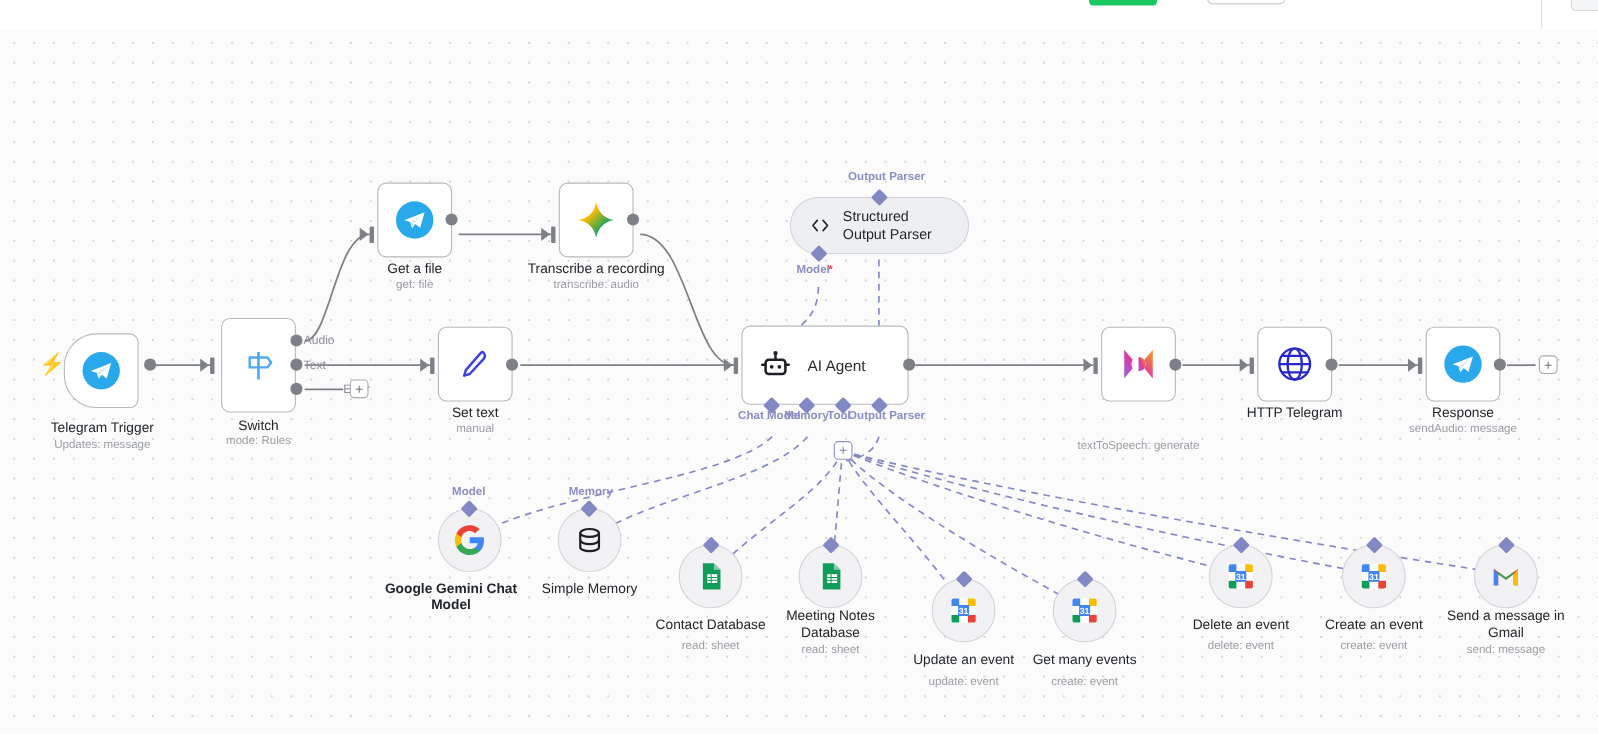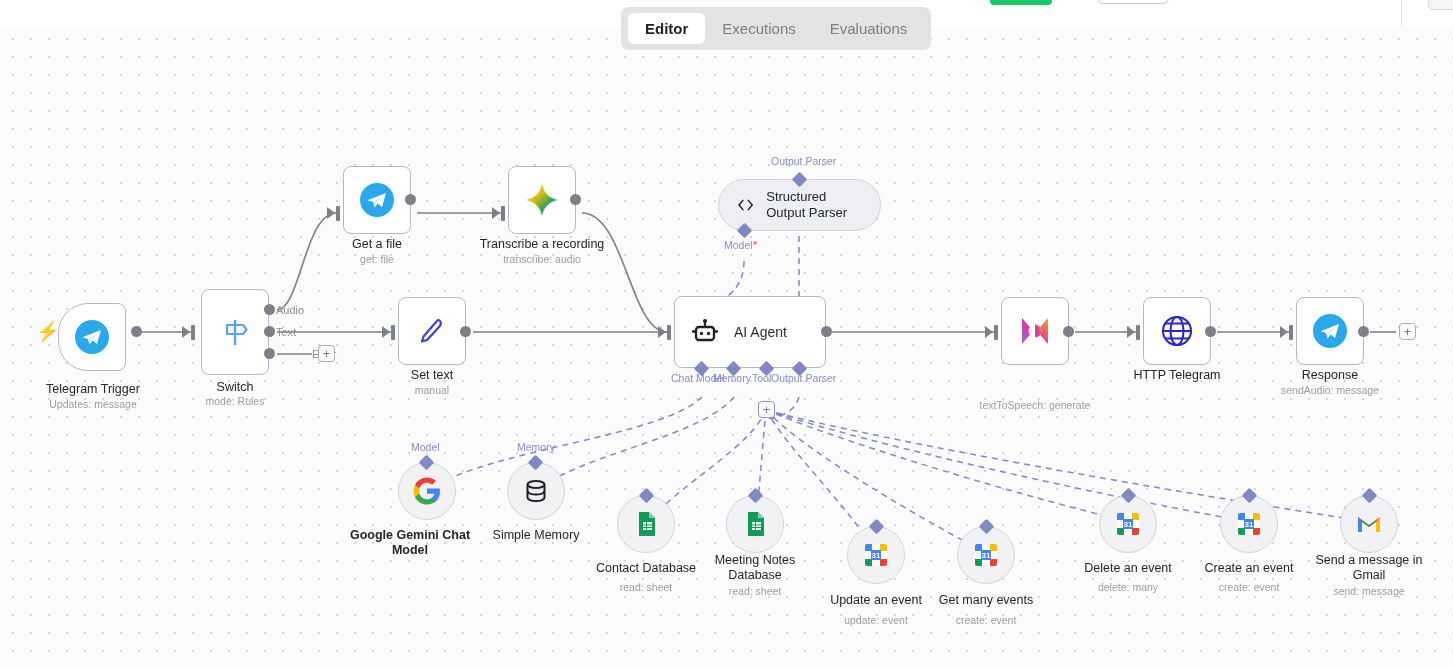--- a/index.html
+++ b/index.html
@@ -108,20 +108,21 @@
     position: absolute; width: 4px; height: 15px; background: #7d8086;
     border-radius: 1px; z-index: 12;
   }
   .diamond {
     position: absolute; width: 11px; height: 11px; background: #8288c4;
     transform: rotate(45deg); border-radius: 1.5px; z-index: 13;
   }
   .port-label {
     position: absolute; font-size: 10.5px; color: #8b8ec2; z-index: 13;
     white-space: nowrap;
+    font-weight: bold;
   }
   .out-label {
     position: absolute; font-size: 11px; color: #8b8e94; z-index: 13;
     white-space: nowrap;
   }
   .plusbtn {
     position: absolute; width: 17px; height: 17px; background: #fff;
     border: 1px solid #a9acb3; border-radius: 4px; z-index: 14;
     display: flex; align-items: center; justify-content: center;
     font-size: 13px; color: #70737a; line-height: 1;
@@ -138,25 +139,20 @@
 
 <div id="app">
 
   <div class="header">
     <div class="hdr-green"></div>
     <div class="hdr-pill"></div>
     <div class="hdr-divider"></div>
     <div class="hdr-right-pill"></div>
   </div>
 
-  <div class="tabs">
-    <div class="tab active">Editor</div>
-    <div class="tab">Executions</div>
-    <div class="tab">Evaluations</div>
-  </div>
 
   <div class="canvas">
 
     <svg class="edges">
       <g stroke="#7d8086" stroke-width="1.6" fill="none">
 
         <path d="M 137 305 L 192 305"></path>
 
         <path d="M 277 283 C 300 283 305 186 336 186"></path>
 
@@ -442,21 +438,21 @@
         <rect x="2" y="2" width="22" height="22" rx="2" fill="#fff"></rect>
         <path d="M2 4 a2 2 0 0 1 2-2 h5 v7 H2 Z" fill="#4285F4"></path>
         <path d="M2 17 h7 v7 H4 a2 2 0 0 1-2-2 Z" fill="#0F9D58"></path>
         <path d="M17 2 h5 a2 2 0 0 1 2 2 v5 h-7 Z" fill="#FBBC05"></path>
         <path d="M17 17 h7 v5 a2 2 0 0 1-2 2 h-5 Z" fill="#EA4335"></path>
         <rect x="8" y="8" width="10" height="10" fill="#4285F4"></rect>
         <text x="13" y="16" font-size="8" fill="#fff" text-anchor="middle" font-family="Liberation Sans, sans-serif" font-weight="bold">31</text>
       </svg>
     </div>
     <div class="node-title" style="left:1053px; top:534px; width:150px;">Delete an event</div>
-    <div class="node-sub" style="left:1053px; top:554px; width:150px;">delete: many</div>
+    <div class="node-sub" style="left:1053px; top:554px; width:150px;">delete: event</div>
 
     <div class="diamond" style="left:1244px; top:463px;"></div>
     <div class="subnode" style="left:1220px; top:468px;">
       <svg class="ico" width="26" height="26" viewBox="0 0 26 26">
         <rect x="2" y="2" width="22" height="22" rx="2" fill="#fff"></rect>
         <path d="M2 4 a2 2 0 0 1 2-2 h5 v7 H2 Z" fill="#4285F4"></path>
         <path d="M2 17 h7 v7 H4 a2 2 0 0 1-2-2 Z" fill="#0F9D58"></path>
         <path d="M17 2 h5 a2 2 0 0 1 2 2 v5 h-7 Z" fill="#FBBC05"></path>
         <path d="M17 17 h7 v5 a2 2 0 0 1-2 2 h-5 Z" fill="#EA4335"></path>
         <rect x="8" y="8" width="10" height="10" fill="#4285F4"></rect>

